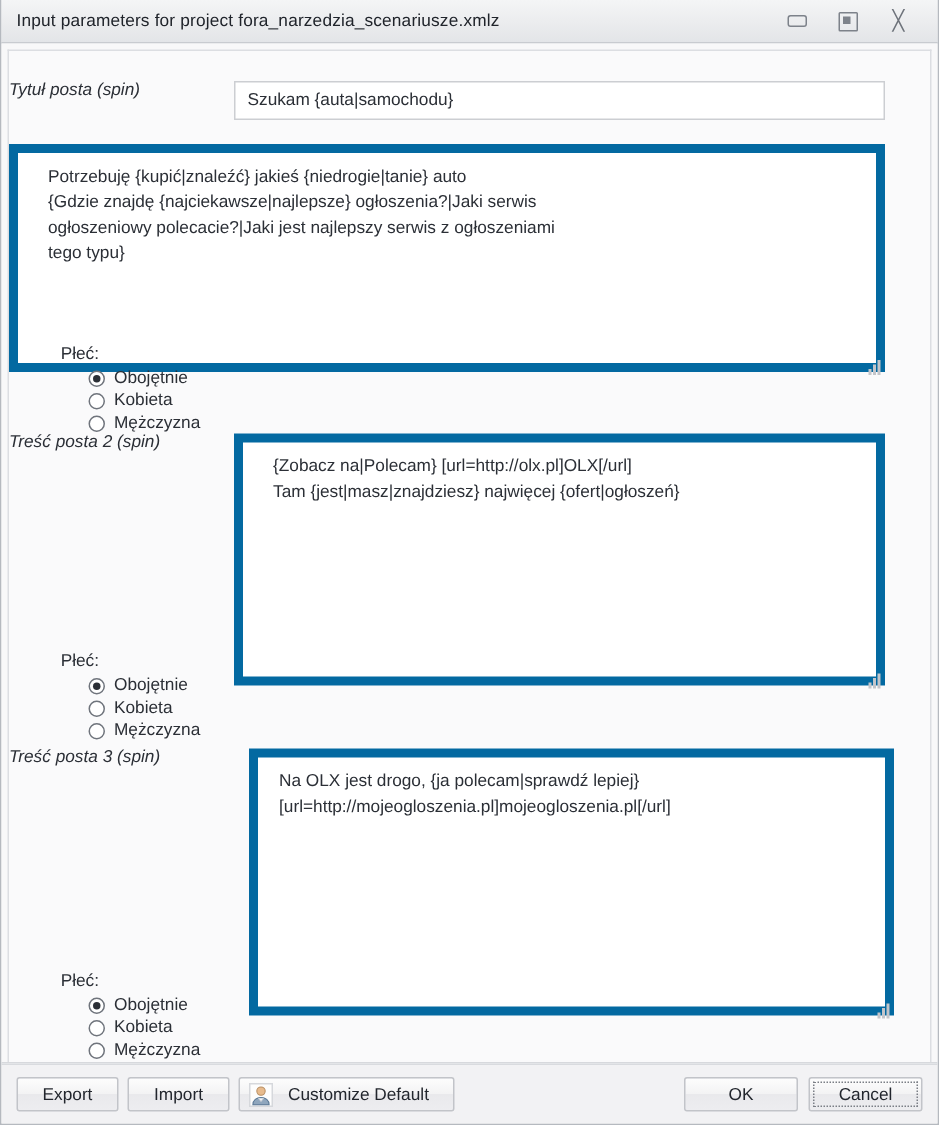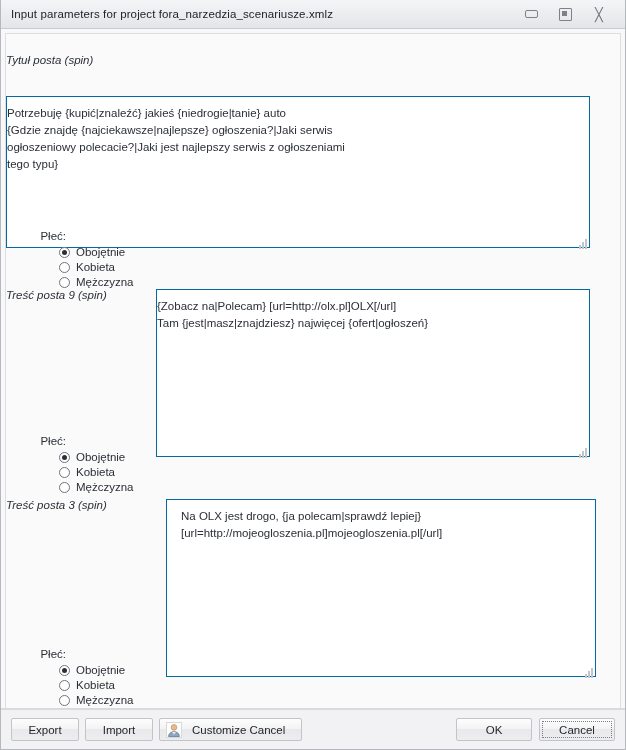--- a/index.html
+++ b/index.html
@@ -148,27 +148,27 @@
     border-radius: 0;
   }
 
   .textarea-wrap {
     position: relative;
     width: 100%;
   }
   .textarea {
     width: 100%;
     box-sizing: border-box;
-    border: 1px solid #0369a1;
+    border: 6px solid #0369a1;
     background: #ffffff;
     font-family: "Liberation Sans", sans-serif;
     font-size: 11.5px;
     line-height: 17px;
     color: #2b2f36;
-    padding: 8px 0;
+    padding: 8px 20px;
     resize: none;
     outline: none;
     overflow: hidden;
     white-space: pre-wrap;
     border-radius: 0;
   }
   .grip {
     position: absolute;
     right: 3px;
     bottom: 3px;
@@ -321,20 +321,23 @@
         <span class="ico-close">╳</span>
       </div>
     </div>
   </div>
 
   <div class="content">
     <div class="inner-frame">
 
       <div class="row" style="top:20px;">
         <div class="label-col">Tytuł posta (spin)</div>
+        <div class="field-col">
+          <input class="text-input" type="text" value="Szukam {auta|samochodu}" style="">
+        </div>
       </div>
 
       <div class="row" style="top:62px;">
         <div class="field-col">
           <div class="textarea-wrap">
             <textarea class="textarea" rows="9" style="height: 152px;">Potrzebuję {kupić|znaleźć} jakieś {niedrogie|tanie} auto
 {Gdzie znajdę {najciekawsze|najlepsze} ogłoszenia?|Jaki serwis
 ogłoszeniowy polecacie?|Jaki jest najlepszy serwis z ogłoszeniami
 tego typu}</textarea>
             <span class="grip">
@@ -358,21 +361,21 @@
             <span class="radio-label">Kobieta</span>
           </div>
           <div class="radio-item">
             <span class="radio-mark"></span>
             <span class="radio-label">Mężczyzna</span>
           </div>
         </div>
       </div>
 
       <div class="row" style="top:255px;">
-        <div class="label-col">Treść posta 9 (spin)</div>
+        <div class="label-col">Treść posta 2 (spin)</div>
         <div class="field-col">
           <div class="textarea-wrap">
             <textarea class="textarea" rows="9" style="height: 168px;">{Zobacz na|Polecam} [url=http://olx.pl]OLX[/url]
 Tam {jest|masz|znajdziesz} najwięcej {ofert|ogłoszeń}</textarea>
             <span class="grip">
                 <i></i>
                 <i></i>
                 <i></i>
               </span>
           </div>
@@ -440,21 +443,21 @@
       <div class="btn wide btn-profile">
         <span class="profile-icon">
           <svg width="16" height="16" viewBox="0 0 16 16" aria-hidden="true">
             <rect x="0.5" y="0.5" width="15" height="15" fill="#fdfdfd" stroke="#d6d8dc"></rect>
             <circle cx="8" cy="5.4" r="2.8" fill="#e8bb8d" stroke="#b98f63" stroke-width="0.7"></circle>
             <path d="M2.6 14.5c0-3 2.4-4.8 5.4-4.8s5.4 1.8 5.4 4.8z" fill="#8fa6bd" stroke="#5d7governing" stroke-width="0"></path>
             <path d="M2.6 14.5c0-3 2.4-4.8 5.4-4.8s5.4 1.8 5.4 4.8z" fill="#8fa6bd" stroke="#5d7a97" stroke-width="0.7"></path>
             <path d="M6.2 10.1 L8 12.4 L9.8 10.1" fill="#f0f2f5" stroke="#c8ccd2" stroke-width="0.6"></path>
           </svg>
         </span>
-        <span class="profile-label">Customize Cancel</span>
+        <span class="profile-label">Customize Default</span>
       </div>
     </div>
     <div class="footer-right">
       <div class="btn ok">OK</div>
       <div class="btn cancel">Cancel</div>
     </div>
   </div>
 
 </div>
 

